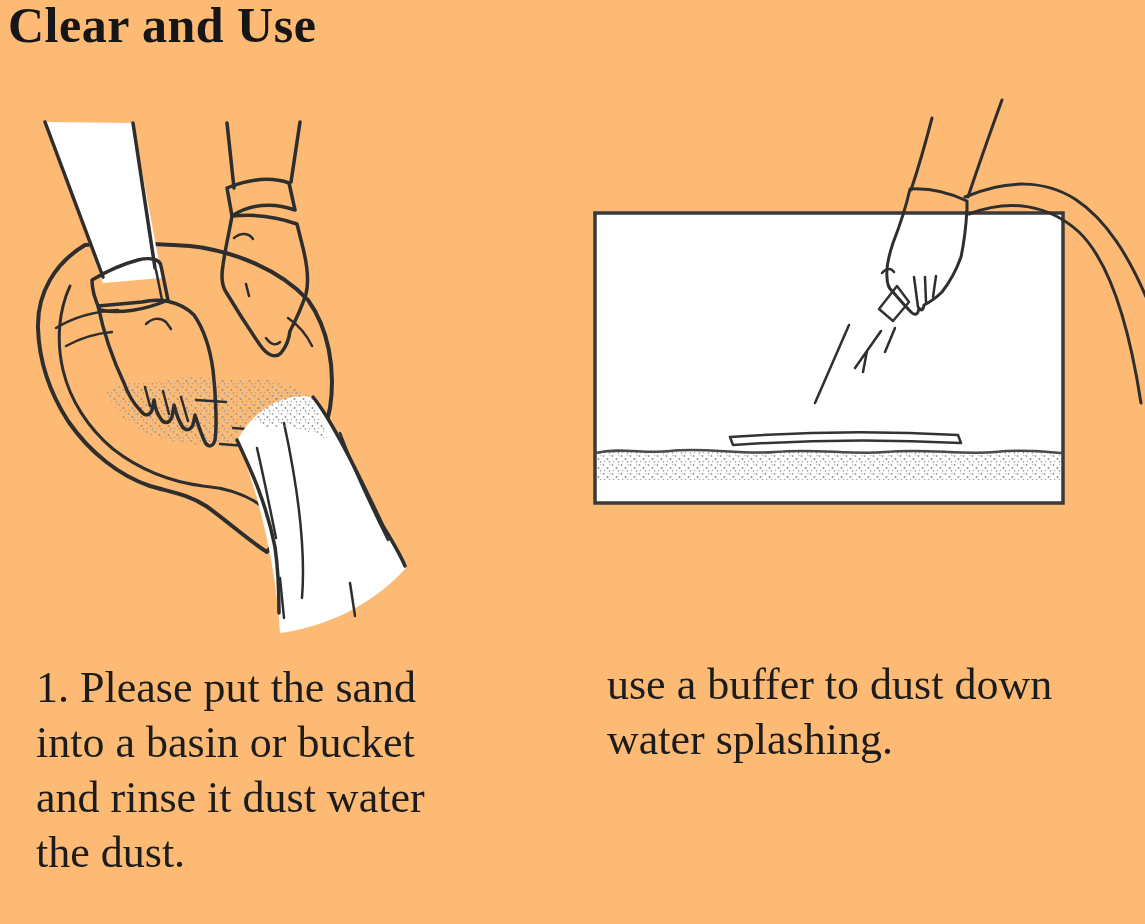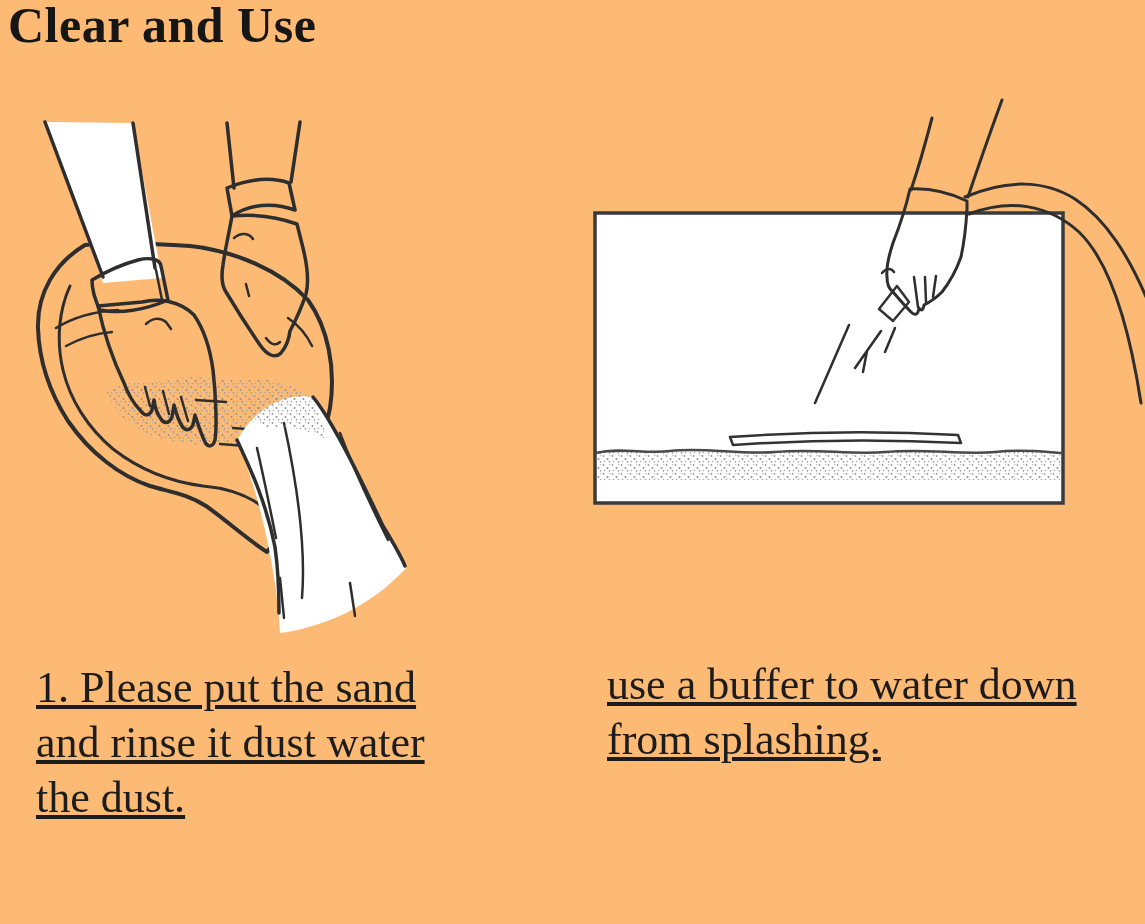--- a/index.html
+++ b/index.html
@@ -9,21 +9,21 @@
   }
   .title{
     position:absolute;left:8px;top:-4px;margin:0;
     font-size:50px;font-weight:bold;color:#161616;letter-spacing:0.5px;
     font-family:"Liberation Serif","DejaVu Serif",serif;
   }
   .caption{
     position:absolute;color:#1c1c1c;font-size:44px;line-height:55px;
     font-family:"Liberation Serif","DejaVu Serif",serif;
   }
-  .caption .cap-line{white-space:nowrap;text-decoration:underline;}
+  .caption .cap-line{white-space:nowrap;}
   #caption-1{left:36px;top:660px;}
   #caption-2{left:607px;top:657px;}
   .illus{position:absolute;}
   #illus-1{left:10px;top:88px;}
   #illus-2{left:575px;top:85px;}
   svg .ink{stroke:#2e2e2e;fill:none;stroke-linecap:round;stroke-linejoin:round;}
 </style>
 </head>
 <body>
 
@@ -139,22 +139,23 @@
       <path class="ink" stroke-width="2.5" d="M 339 192 L 343 222 M 350 192 L 351 217 M 361 191 L 358 212"></path>
       <path class="ink" stroke-width="2.5" d="M 307 188 C 311 183 316 183 319 187"></path>
     </g>
 
     <path class="ink" stroke-width="3" d="M 390 112 C 432 94 470 95 500 114 C 532 135 554 172 572 214
              M 394 129 C 436 113 474 120 504 147 C 534 176 554 240 566 318"></path>
   </svg>
 
   <div id="caption-1" class="caption">
     <div class="cap-line">1. Please put the sand</div>
+    <div class="cap-line">into a basin or bucket</div>
     <div class="cap-line">and rinse it dust water</div>
     <div class="cap-line">the dust.</div>
   </div>
 
   <div id="caption-2" class="caption">
-    <div class="cap-line">use a buffer to water down</div>
-    <div class="cap-line">from splashing.</div>
+    <div class="cap-line">use a buffer to dust down</div>
+    <div class="cap-line">water splashing.</div>
   </div>
 
 </div>
 
 </body></html>

